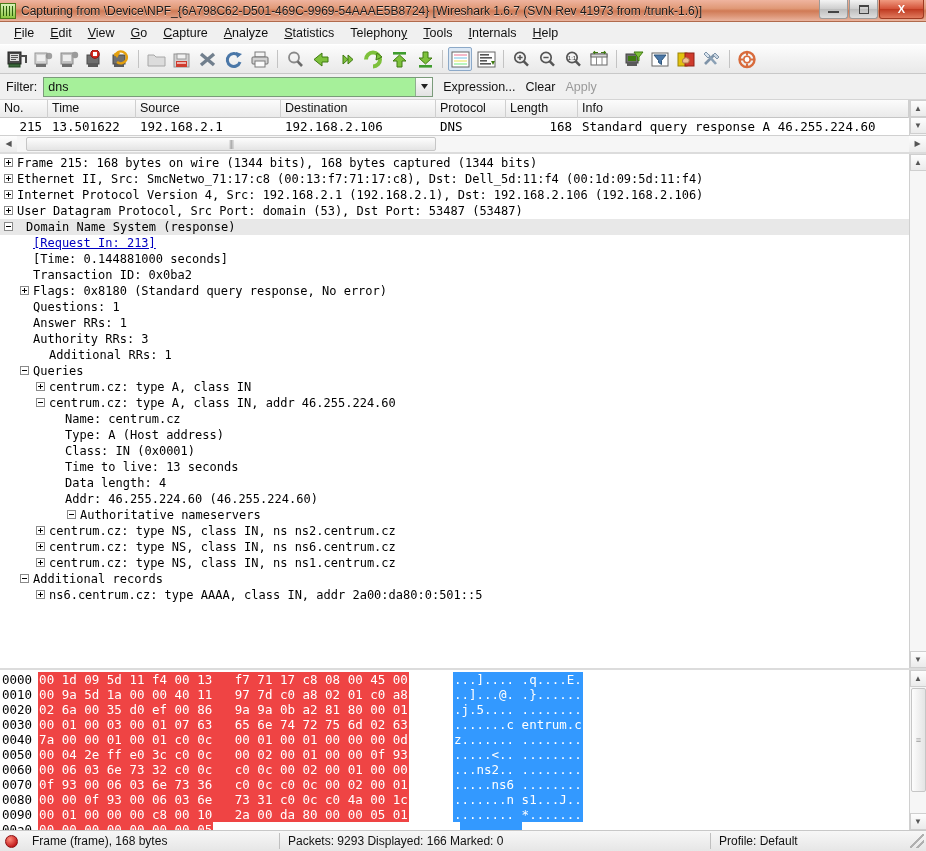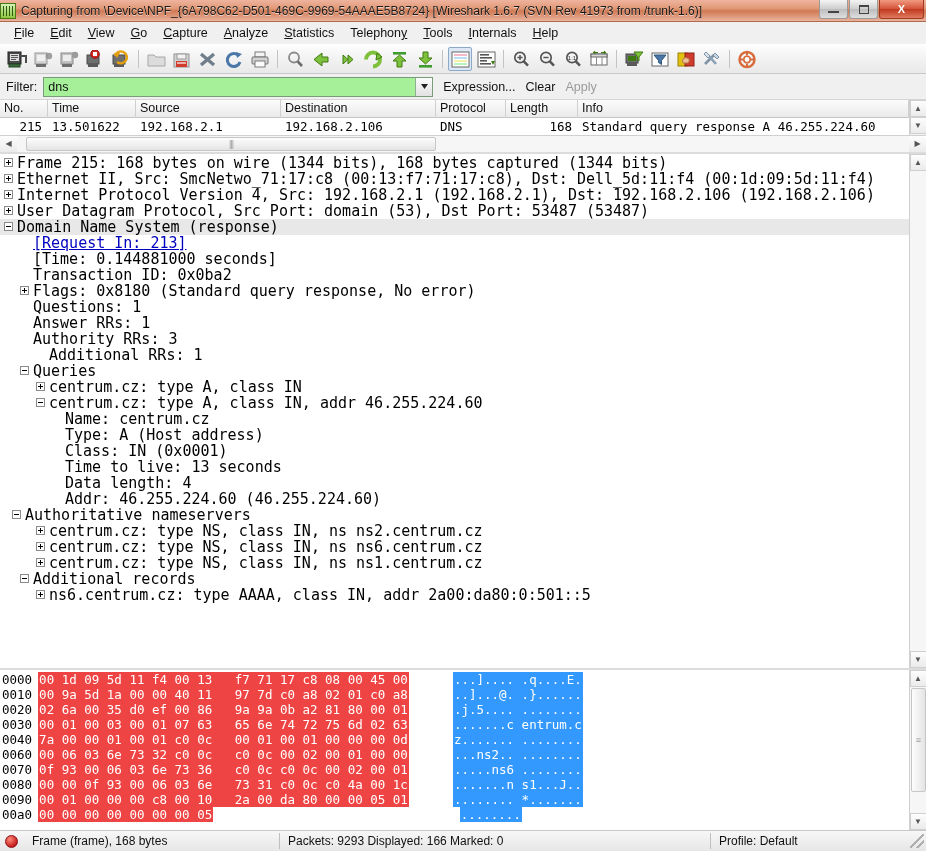--- a/index.html
+++ b/index.html
@@ -188,25 +188,25 @@
   .grip { font-size:9px; color:#999; letter-spacing:-1px; line-height:1; }
   .arrow { font-size:8px; color:#555; line-height:1; }
 
   
   .pane-detail {
     flex:1 1 auto; display:flex; min-height:0;
     background:#fff; border-top:2px solid #dcdcdc;
   }
   .tree {
     flex:1; overflow:hidden; padding-top:1px;
-    font-family:"DejaVu Sans Mono", monospace; font-size:15px;
+    font-family:"DejaVu Sans Mono", monospace; font-size:12px;
     line-height:16px; color:#000;
   }
   .trow { display:flex; align-items:flex-start; height:16px; white-space:nowrap; }
-  .trow.sel { background:#e8e8e8; }
+  .trow.sel { background:#e8e8e8;gap:9px; }
   .toggler {
     width:9px; height:9px; margin-top:3px; margin-right:4px;
     border:1px solid #8a8a8a; background:#fff;
     position:relative; flex:0 0 auto;
     font-size:0;
   }
   .toggler:before {
     content:""; position:absolute; left:1px; top:3px; width:5px; height:1px; background:#000;
   }
   .toggler.plus:after {
@@ -646,21 +646,21 @@
           <span class="tlabel">Time to live: 13 seconds</span>
         </div>
         <div class="trow" style="padding-left: 52px;">
           <span class="tspacer"></span>
           <span class="tlabel">Data length: 4</span>
         </div>
         <div class="trow" style="padding-left: 52px;">
           <span class="tspacer"></span>
           <span class="tlabel">Addr: 46.255.224.60 (46.255.224.60)</span>
         </div>
-        <div class="trow" style="padding-left: 12px;">
+        <div class="trow" style="padding-left: 28px; margin-left: 39px;">
           <span class="toggler"></span>
           <span class="tlabel">Authoritative nameservers</span>
         </div>
         <div class="trow" style="padding-left: 36px;">
           <span class="toggler plus"></span>
           <span class="tlabel">centrum.cz: type NS, class IN, ns ns2.centrum.cz</span>
         </div>
         <div class="trow" style="padding-left: 36px;">
           <span class="toggler plus"></span>
           <span class="tlabel">centrum.cz: type NS, class IN, ns ns6.centrum.cz</span>
@@ -689,20 +689,21 @@
     </div>
   </div>
 
   <div class="pane-hex">
     <div class="hex-body" id="hex">
         <div class="hex-row"><span class="hex-off">0000</span><span class="hex-bytes">00 1d 09 5d 11 f4 00 13   f7 71 17 c8 08 00 45 00</span><span class="hex-gap" style="width: 44px;"> </span><span class="hex-ascii">...].... .q....E.</span></div>
         <div class="hex-row"><span class="hex-off">0010</span><span class="hex-bytes">00 9a 5d 1a 00 00 40 11   97 7d c0 a8 02 01 c0 a8</span><span class="hex-gap" style="width: 44px;"> </span><span class="hex-ascii">..]...@. .}......</span></div>
         <div class="hex-row"><span class="hex-off">0020</span><span class="hex-bytes">02 6a 00 35 d0 ef 00 86   9a 9a 0b a2 81 80 00 01</span><span class="hex-gap" style="width: 44px;"> </span><span class="hex-ascii">.j.5.... ........</span></div>
         <div class="hex-row"><span class="hex-off">0030</span><span class="hex-bytes">00 01 00 03 00 01 07 63   65 6e 74 72 75 6d 02 63</span><span class="hex-gap" style="width: 44px;"> </span><span class="hex-ascii">.......c entrum.c</span></div>
         <div class="hex-row"><span class="hex-off">0040</span><span class="hex-bytes">7a 00 00 01 00 01 c0 0c   00 01 00 01 00 00 00 0d</span><span class="hex-gap" style="width: 44px;"> </span><span class="hex-ascii">z....... ........</span></div>
+        <div class="hex-row"><span class="hex-off">0050</span><span class="hex-bytes">00 04 2e ff e0 3c c0 0c   00 02 00 01 00 00 0f 93</span><span class="hex-gap" style="width: 44px;"> </span><span class="hex-ascii">.....&lt;.. ........</span></div>
         <div class="hex-row"><span class="hex-off">0060</span><span class="hex-bytes">00 06 03 6e 73 32 c0 0c   c0 0c 00 02 00 01 00 00</span><span class="hex-gap" style="width: 44px;"> </span><span class="hex-ascii">...ns2.. ........</span></div>
         <div class="hex-row"><span class="hex-off">0070</span><span class="hex-bytes">0f 93 00 06 03 6e 73 36   c0 0c c0 0c 00 02 00 01</span><span class="hex-gap" style="width: 44px;"> </span><span class="hex-ascii">.....ns6 ........</span></div>
         <div class="hex-row"><span class="hex-off">0080</span><span class="hex-bytes">00 00 0f 93 00 06 03 6e   73 31 c0 0c c0 4a 00 1c</span><span class="hex-gap" style="width: 44px;"> </span><span class="hex-ascii">.......n s1...J..</span></div>
         <div class="hex-row"><span class="hex-off">0090</span><span class="hex-bytes">00 01 00 00 00 c8 00 10   2a 00 da 80 00 00 05 01</span><span class="hex-gap" style="width: 44px;"> </span><span class="hex-ascii">........ *.......</span></div>
         <div class="hex-row"><span class="hex-off">00a0</span><span class="hex-bytes">00 00 00 00 00 00 00 05</span><span class="hex-gap" style="width: 246.5px;"> </span><span class="hex-ascii">........</span></div>
       </div>
     <div class="vscroll">
       <div class="sb-btn">
           <span class="arrow">▲</span>
         </div>

